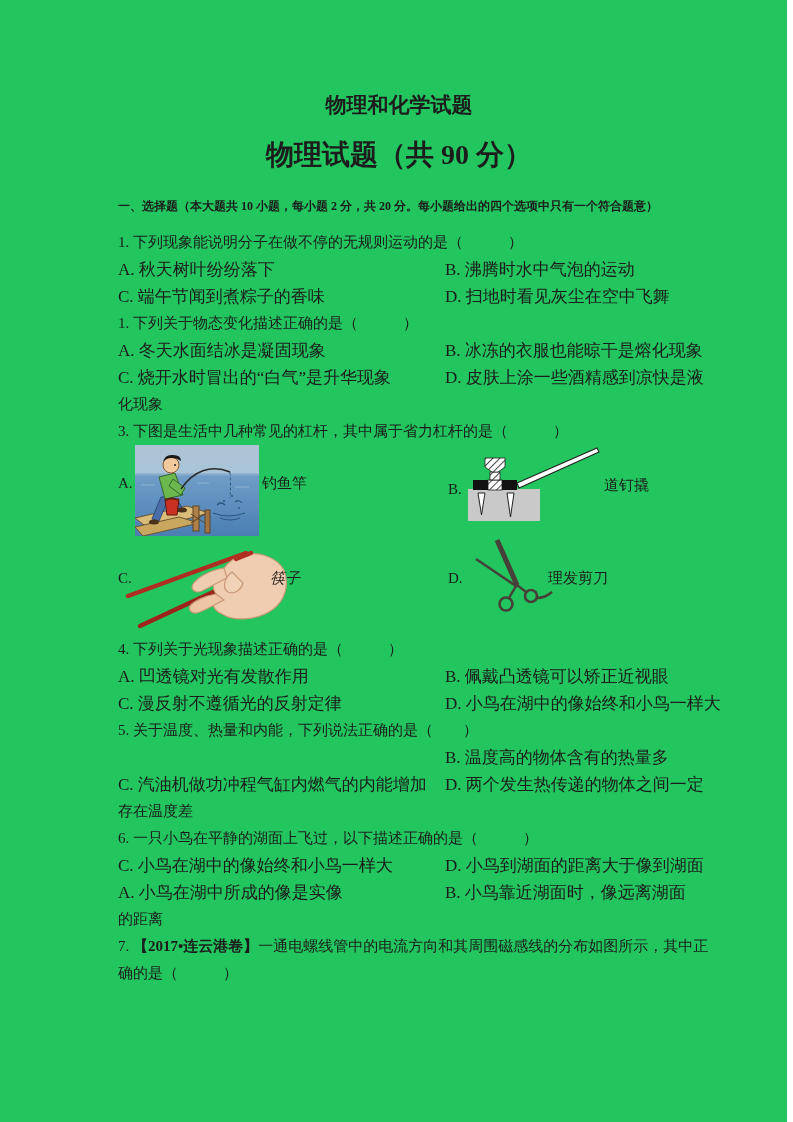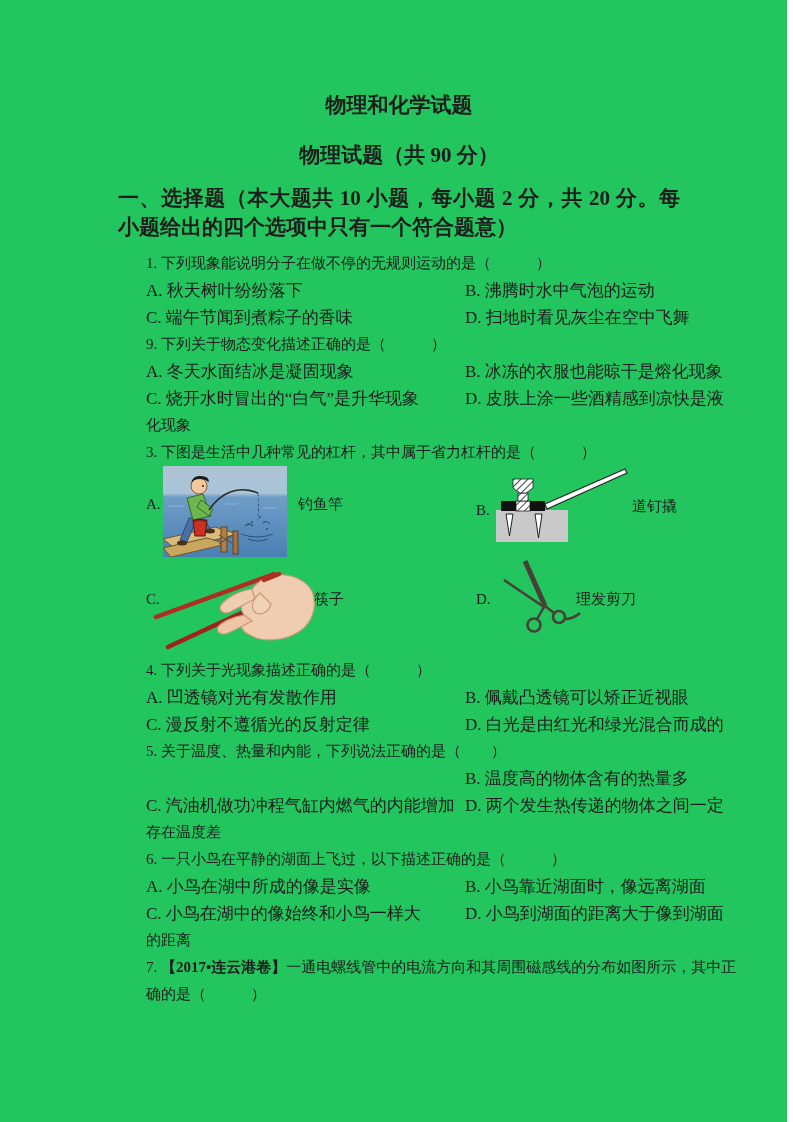--- a/index.html
+++ b/index.html
@@ -4,27 +4,27 @@
 <style>
   html,body{margin:0;padding:0;}
   body{
     width:793px;height:1122px;background:#ffffff;color:#1c1c1c;
     font-family:"Liberation Serif","DejaVu Serif",serif;
     -webkit-font-smoothing:antialiased;
   }
   .page{position:relative;width:787px;height:1122px;overflow:hidden;background:#22c55e;}
   .content{position:absolute;left:118px;top:90px;width:562px;}
   .doc-title{font-size:21px;font-weight:700;text-align:center;margin:0;line-height:30px;}
-  .doc-subtitle{font-size:21px;font-weight:700;text-align:center;margin:20px 0 14px 0;line-height:30px;}
-  .section-heading{font-size:21px;font-weight:700;line-height:29px;margin-top:14px;text-align:justify;}
-  .body-block{margin-top:8px;margin-left:28px;}
+  .doc-subtitle{font-size:28px;font-weight:700;text-align:center;margin:20px 0 14px 0;line-height:30px;}
+  .section-heading{font-size:12px;font-weight:700;line-height:29px;margin-top:22px;text-align:justify;}
+  .body-block{margin-top:8px;}
   .line{position:relative;font-size:15px;line-height:27px;height:27px;white-space:nowrap;}
   .optrow{position:relative;font-size:17px;line-height:27px;height:27px;}
   .optrow .l{position:absolute;left:0;white-space:nowrap;}
-  .optrow .r{position:absolute;left:319px;white-space:nowrap;}
+  .optrow .r{position:absolute;left:327px;white-space:nowrap;}
   .fig-row{position:relative;font-size:15px;}
   .fig-row.ab{height:93px;}
   .fig-row.cd{height:98px;}
   .fig-label,.fig-caption{position:absolute;line-height:20px;}
   .q7line{position:relative;font-size:15px;line-height:27px;height:27px;white-space:nowrap;}
   .bold{font-weight:700;}
   svg{display:block;position:absolute;}
 </style>
 </head>
 <body>
@@ -41,21 +41,21 @@
       <div class="line">1. 下列现象能说明分子在做不停的无规则运动的是（　　　）</div>
       <div class="optrow">
         <span class="l">A. 秋天树叶纷纷落下</span>
         <span class="r">B. 沸腾时水中气泡的运动</span>
       </div>
       <div class="optrow">
         <span class="l">C. 端午节闻到煮粽子的香味</span>
         <span class="r">D. 扫地时看见灰尘在空中飞舞</span>
       </div>
 
-      <div class="line">9. 下列关于物态变化描述正确的是（　　　）</div>
+      <div class="line">1. 下列关于物态变化描述正确的是（　　　）</div>
       <div class="optrow">
         <span class="l">A. 冬天水面结冰是凝固现象</span>
         <span class="r">B. 冰冻的衣服也能晾干是熔化现象</span>
       </div>
       <div class="optrow">
         <span class="l">C. 烧开水时冒出的“白气”是升华现象</span>
         <span class="r">D. 皮肤上涂一些酒精感到凉快是液</span>
       </div>
       <div class="line">化现象</div>
 
@@ -99,21 +99,21 @@
           <path d="M46,44 C58,26 76,19 95,27" stroke="#2b2b2b" stroke-width="1.6" fill="none"></path>
           <path d="M95,27 q1,14 0,26" stroke="#335a7e" stroke-width="1" fill="none" stroke-dasharray="3,2"></path>
 
           <path d="M82,60 q4,-4 8,0 M100,57 q4,-3 7,1" stroke="#2a567e" stroke-width="1.2" fill="none"></path>
           <path d="M78,68 q16,6 32,0 M85,73 q10,4 20,0" stroke="#2a567e" stroke-width="1" fill="none"></path>
           <circle cx="89" cy="56" r="1" fill="#2a567e"></circle>
           <circle cx="104" cy="63" r="1" fill="#2a567e"></circle>
           <circle cx="97" cy="51" r="1" fill="#2a567e"></circle>
         </svg>
 
-        <span class="fig-caption" style="left:152px;top:28px;">钓鱼竿</span>
+        <span class="fig-caption" style="left:144px;top:28px;">钓鱼竿</span>
 
         <span class="fig-label" style="left:330px;top:34px;">B.</span>
 
         <svg style="left:350px;top:2px;" width="136" height="84" viewBox="0 0 136 84">
           <defs>
             <pattern id="hatch" width="5" height="5" patternUnits="userSpaceOnUse" patternTransform="rotate(45)">
               <rect width="5" height="5" fill="#fff"></rect>
               <line x1="0" y1="0" x2="0" y2="5" stroke="#333" stroke-width="1.8"></line>
             </pattern>
           </defs>
@@ -138,21 +138,21 @@
           <line x1="4" y1="56" x2="122" y2="13" stroke-width="4.5" stroke-linecap="round" stroke="#b02d22"></line>
           <line x1="16" y1="86" x2="128" y2="34" stroke="#9e241b" stroke-width="4.5" stroke-linecap="round"></line>
           <path d="M100,28 C90,34 86,46 92,54 C86,60 88,70 98,74 C110,82 134,80 148,70
                    C160,62 166,46 160,30 C152,16 132,10 116,16 C108,19 104,23 100,28 Z" stroke="#c99877" stroke-width="1.2" fill="#f0cdb0"></path>
           <path d="M100,28 C86,30 74,37 69,44 C66,49 71,54 78,51 C88,46 96,41 103,38 Z" fill="#f0cdb0" stroke="#c99877" stroke-width="1.2"></path>
           <path d="M92,54 C80,56 70,61 66,66 C64,71 69,75 76,72 C85,68 94,63 100,60 Z" fill="#eec5a5" stroke="#c99877" stroke-width="1.2"></path>
           <path d="M108,32 C100,38 98,48 104,52 C110,55 117,50 119,43 Z" fill="#f2d2b6" stroke="#c99877" stroke-width="1.2"></path>
           <line x1="112" y1="19" x2="127" y2="13" stroke="#b02d22" stroke-width="4.5" stroke-linecap="round"></line>
         </svg>
 
-        <span class="fig-caption" style="left:168px;top:30px;">筷子</span>
+        <span class="fig-caption" style="left:152px;top:30px;font-style:italic;">筷子</span>
 
         <span class="fig-label" style="left:330px;top:30px;">D.</span>
 
         <svg style="left:352px;top:0;" width="90" height="80" viewBox="0 0 90 80">
           <g fill="none" stroke="#474038">
             <line x1="6" y1="21" x2="46" y2="48" stroke-width="2.6"></line>
             <line x1="27" y1="2" x2="47" y2="47" stroke-width="5"></line>
             <line x1="46" y1="48" x2="39" y2="60" stroke-width="2.4"></line>
             <circle cx="36" cy="66" r="6.5" stroke-width="2.6"></circle>
             <line x1="47" y1="47" x2="56" y2="54" stroke-width="2.4"></line>
@@ -165,41 +165,41 @@
         <span class="fig-caption" style="left:430px;top:30px;text-align:right;">理发剪刀</span>
       </div>
 
       <div class="line">4. 下列关于光现象描述正确的是（　　　）</div>
       <div class="optrow">
         <span class="l">A. 凹透镜对光有发散作用</span>
         <span class="r">B. 佩戴凸透镜可以矫正近视眼</span>
       </div>
       <div class="optrow">
         <span class="l">C. 漫反射不遵循光的反射定律</span>
-        <span class="r">D. 白光是由红光和绿光混合而成的</span>
+        <span class="r">D. 小鸟在湖中的像始终和小鸟一样大</span>
       </div>
 
       <div class="line">5. 关于温度、热量和内能，下列说法正确的是（　　）</div>
       <div class="optrow">
         <span class="r">B. 温度高的物体含有的热量多</span>
       </div>
       <div class="optrow">
         <span class="l">C. 汽油机做功冲程气缸内燃气的内能增加</span>
         <span class="r">D. 两个发生热传递的物体之间一定</span>
       </div>
       <div class="line">存在温度差</div>
 
       <div class="line">6. 一只小鸟在平静的湖面上飞过，以下描述正确的是（　　　）</div>
       <div class="optrow">
+        <span class="l">C. 小鸟在湖中的像始终和小鸟一样大</span>
+        <span class="r">D. 小鸟到湖面的距离大于像到湖面</span>
+      </div>
+      <div class="optrow">
         <span class="l">A. 小鸟在湖中所成的像是实像</span>
         <span class="r">B. 小鸟靠近湖面时，像远离湖面</span>
-      </div>
-      <div class="optrow">
-        <span class="l">C. 小鸟在湖中的像始终和小鸟一样大</span>
-        <span class="r">D. 小鸟到湖面的距离大于像到湖面</span>
       </div>
       <div class="line">的距离</div>
 
       <div class="q7line">
         <span>7. </span><span class="bold">【2017•连云港卷】</span><span>一通电螺线管中的电流方向和其周围磁感线的分布如图所示，其中正</span>
       </div>
       <div class="q7line">确的是（　　　）</div>
 
     </div>
   </div>

